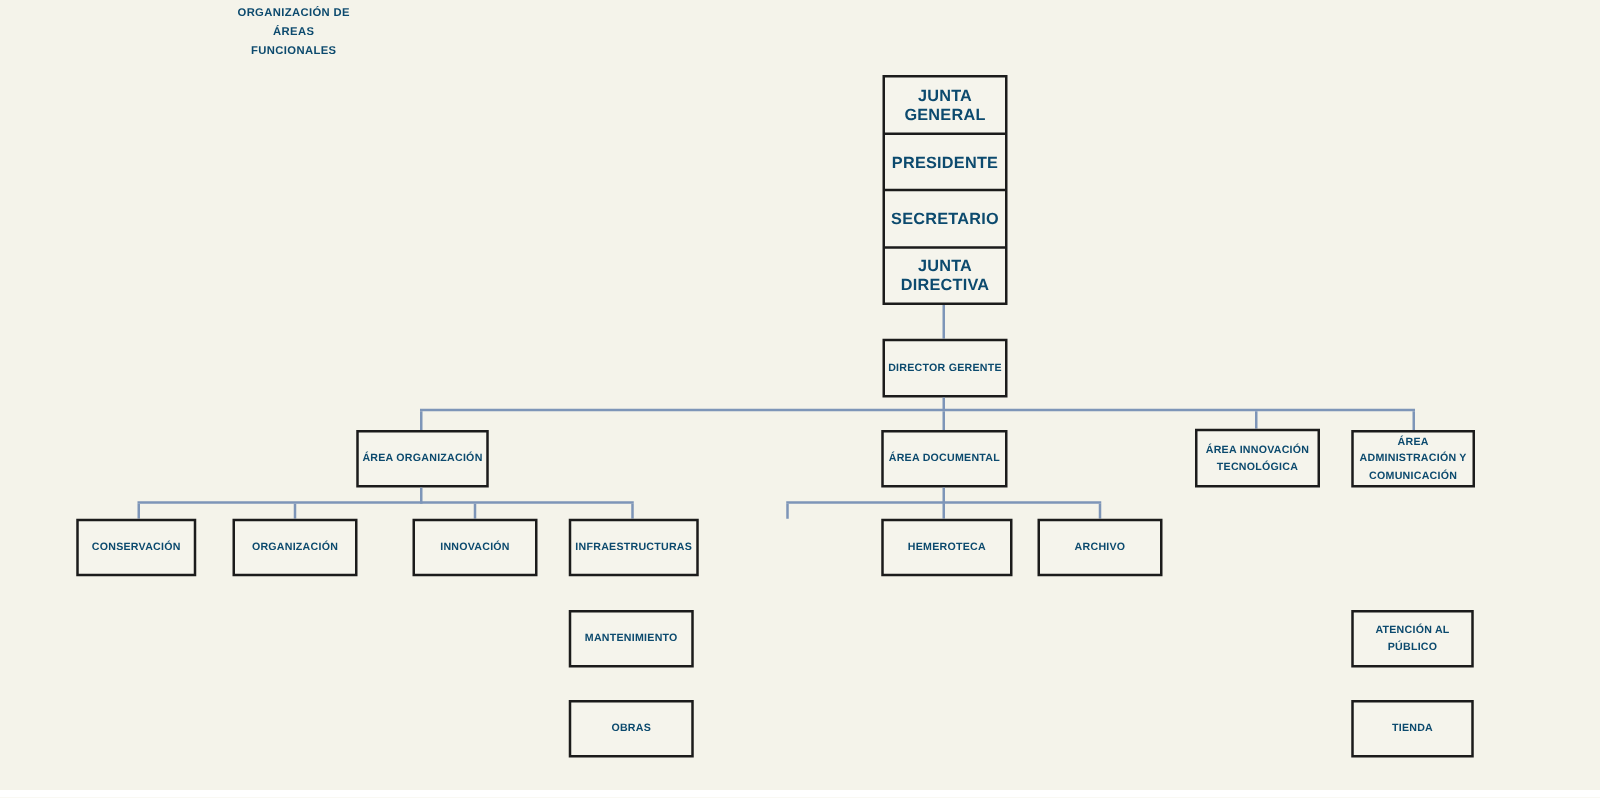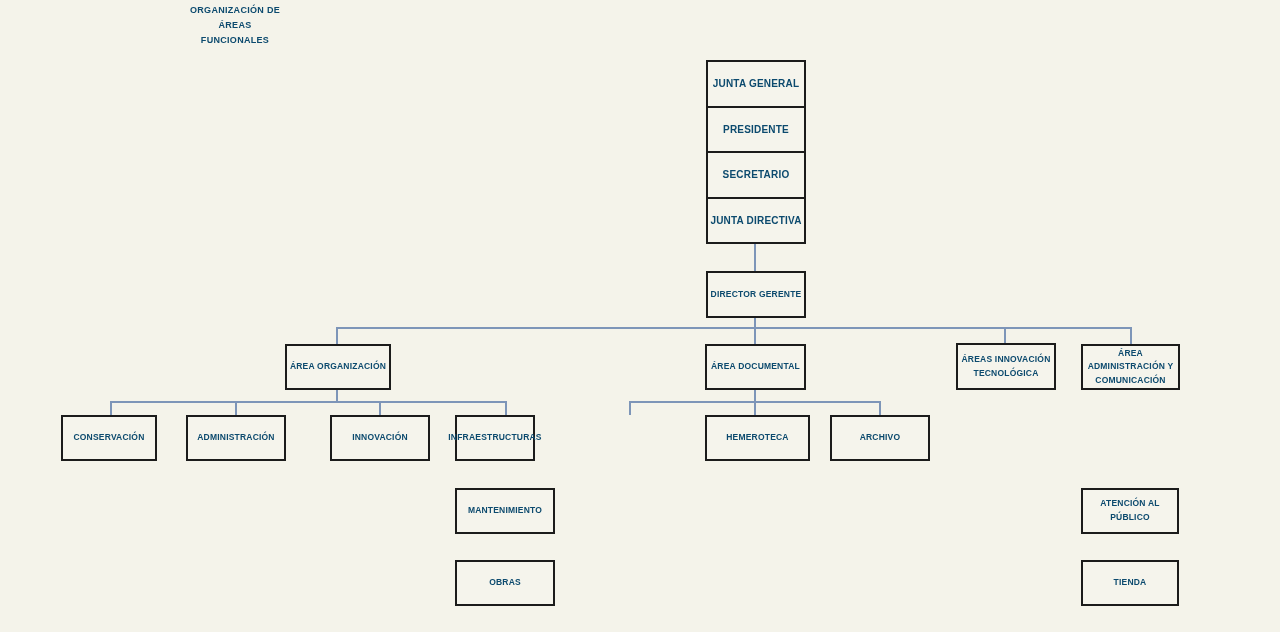--- a/index.html
+++ b/index.html
@@ -22,21 +22,21 @@
     letter-spacing:.2px;line-height:1.6;white-space:pre-line;padding:1px;
   }
   .stack{
     position:absolute;box-sizing:border-box;
     border:2px solid var(--box-border,#1b1b1b);
     background:var(--box-fill,#f5f4ec);
     display:flex;flex-direction:column;
   }
   .stack .cell{
     flex:1;display:flex;align-items:center;justify-content:center;
-    text-align:center;font-weight:bold;font-size:10px;letter-spacing:.2px;
+    text-align:center;font-weight:bold;font-size:13px;letter-spacing:.2px;
     border-top:2px solid var(--box-border,#1b1b1b);
   }
   .stack .cell:first-child{border-top:none}
   .hline,.vline{position:absolute;background:var(--connector,#7d95b8)}
   .hline{height:2px}
   .vline{width:2px}
   .bottom-strip{position:absolute;left:0;top:632px;width:1280px;height:6px;background:#ffffff}
 </style>
 </head>
 <body>
@@ -60,43 +60,43 @@
 
   <div class="vline" style="left:754px;top:318px;height:10px"></div>
   <div class="hline" style="left:336px;top:327px;width:796px"></div>
   <div class="vline" style="left:336px;top:329px;height:15px"></div>
   <div class="vline" style="left:754px;top:329px;height:15px"></div>
   <div class="vline" style="left:1004px;top:329px;height:14px"></div>
   <div class="vline" style="left:1130px;top:329px;height:15px"></div>
 
   <div class="box" style="left:285px;top:344px;width:106px;height:46px">ÁREA ORGANIZACIÓN</div>
   <div class="box" style="left:705px;top:344px;width:101px;height:46px">ÁREA DOCUMENTAL</div>
-  <div class="box" style="left:956px;top:343px;width:100px;height:47px">ÁREAS INNOVACIÓN
+  <div class="box" style="left:956px;top:343px;width:100px;height:47px">ÁREA INNOVACIÓN
 TECNOLÓGICA</div>
   <div class="box" style="left:1081px;top:344px;width:99px;height:46px">ÁREA
 ADMINISTRACIÓN Y
 COMUNICACIÓN</div>
 
   <div class="vline" style="left:336px;top:390px;height:13px"></div>
   <div class="hline" style="left:110px;top:401px;width:397px"></div>
   <div class="vline" style="left:110px;top:403px;height:12px"></div>
   <div class="vline" style="left:235px;top:403px;height:12px"></div>
   <div class="vline" style="left:379px;top:403px;height:12px"></div>
   <div class="vline" style="left:505px;top:403px;height:12px"></div>
 
   <div class="vline" style="left:754px;top:390px;height:13px"></div>
   <div class="hline" style="left:629px;top:401px;width:252px"></div>
   <div class="vline" style="left:629px;top:403px;height:12px"></div>
   <div class="vline" style="left:754px;top:403px;height:12px"></div>
   <div class="vline" style="left:879px;top:403px;height:12px"></div>
 
   <div class="box" style="left:61px;top:415px;width:96px;height:46px">CONSERVACIÓN</div>
-  <div class="box" style="left:186px;top:415px;width:100px;height:46px">ADMINISTRACIÓN</div>
+  <div class="box" style="left:186px;top:415px;width:100px;height:46px">ORGANIZACIÓN</div>
   <div class="box" style="left:330px;top:415px;width:100px;height:46px">INNOVACIÓN</div>
-  <div class="box" style="left:455px;top:415px;width:80px;height:46px">INFRAESTRUCTURAS</div>
+  <div class="box" style="left:455px;top:415px;width:104px;height:46px">INFRAESTRUCTURAS</div>
   <div class="box" style="left:705px;top:415px;width:105px;height:46px">HEMEROTECA</div>
   <div class="box" style="left:830px;top:415px;width:100px;height:46px">ARCHIVO</div>
 
   <div class="box" style="left:455px;top:488px;width:100px;height:46px">MANTENIMIENTO</div>
   <div class="box" style="left:455px;top:560px;width:100px;height:46px">OBRAS</div>
   <div class="box" style="left:1081px;top:488px;width:98px;height:46px">ATENCIÓN AL
 PÚBLICO</div>
   <div class="box" style="left:1081px;top:560px;width:98px;height:46px">TIENDA</div>
 
   <div class="bottom-strip"></div>

